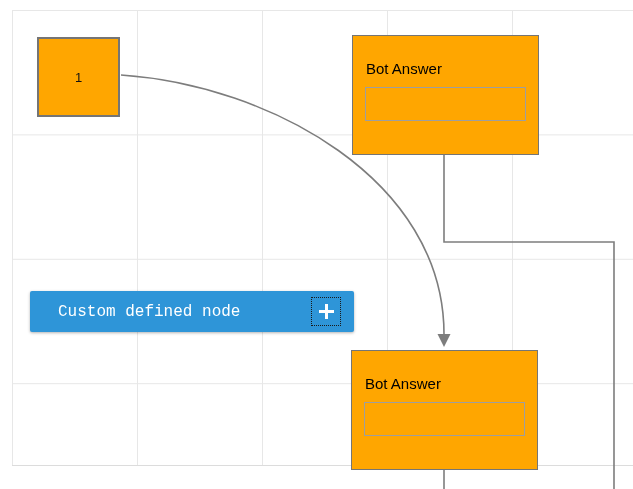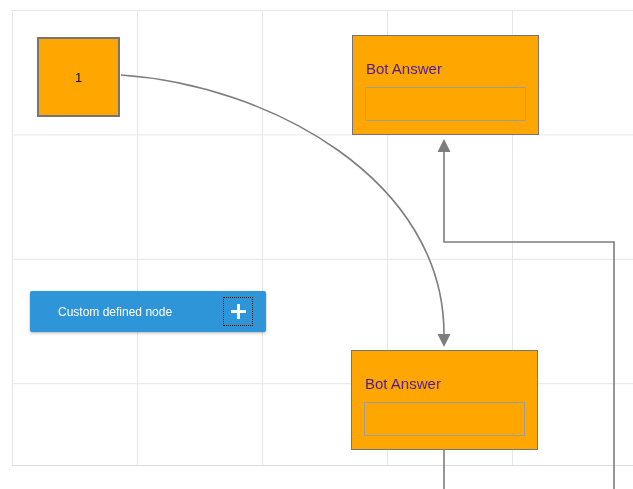--- a/index.html
+++ b/index.html
@@ -67,23 +67,23 @@
     height: 80px;
     border-width: 2px;
     display: flex;
     align-items: center;
     justify-content: center;
     font-size: 13px;
     color: #111111;
   }
   .bot-node {
     width: 187px;
-    height: 100px;
+    height: 120px;
     font-size: 15px;
-    color: #4c1d95;
+    color: #000000;
   }
   .bot-top { left: 352px; top: 35px; }
   .bot-bottom { left: 351px; top: 350px; }
   .bot-title {
     position: absolute;
     left: 13px;
     top: 24px;
   }
   .bot-input {
     position: absolute;
@@ -91,31 +91,32 @@
     top: 51px;
     width: 161px;
     height: 34px;
     border: 1px solid #9e9e9e;
     box-sizing: border-box;
     background: transparent;
   }
   .custom-node {
     left: 30px;
     top: 291px;
-    width: 236px;
+    width: 324px;
     height: 41px;
     background: #2e95d8;
     border-radius: 2px;
     box-shadow: 0 1px 3px rgba(0,0,0,0.3);
     display: flex;
     align-items: center;
     justify-content: space-between;
     padding: 0 13px 0 28px;
     color: #ffffff;
-    font-size: 12px;
+    font-size: 16px;
+    font-family: Liberation Mono, monospace;
   }
   .custom-label {
     white-space: nowrap;
   }
   .add-btn {
     width: 30px;
     height: 29px;
     box-sizing: border-box;
     border: 1px dotted #1a1a1a;
     display: flex;

